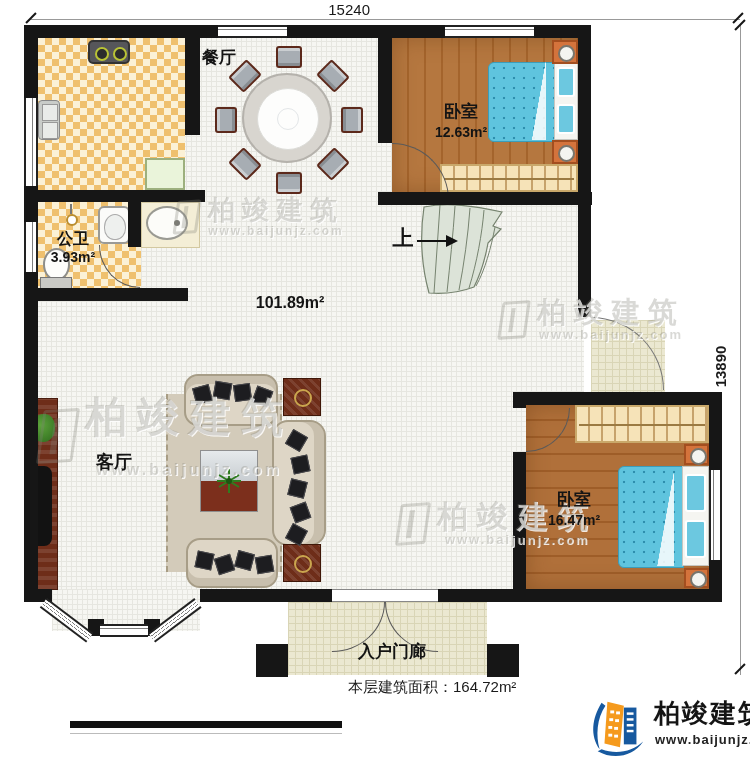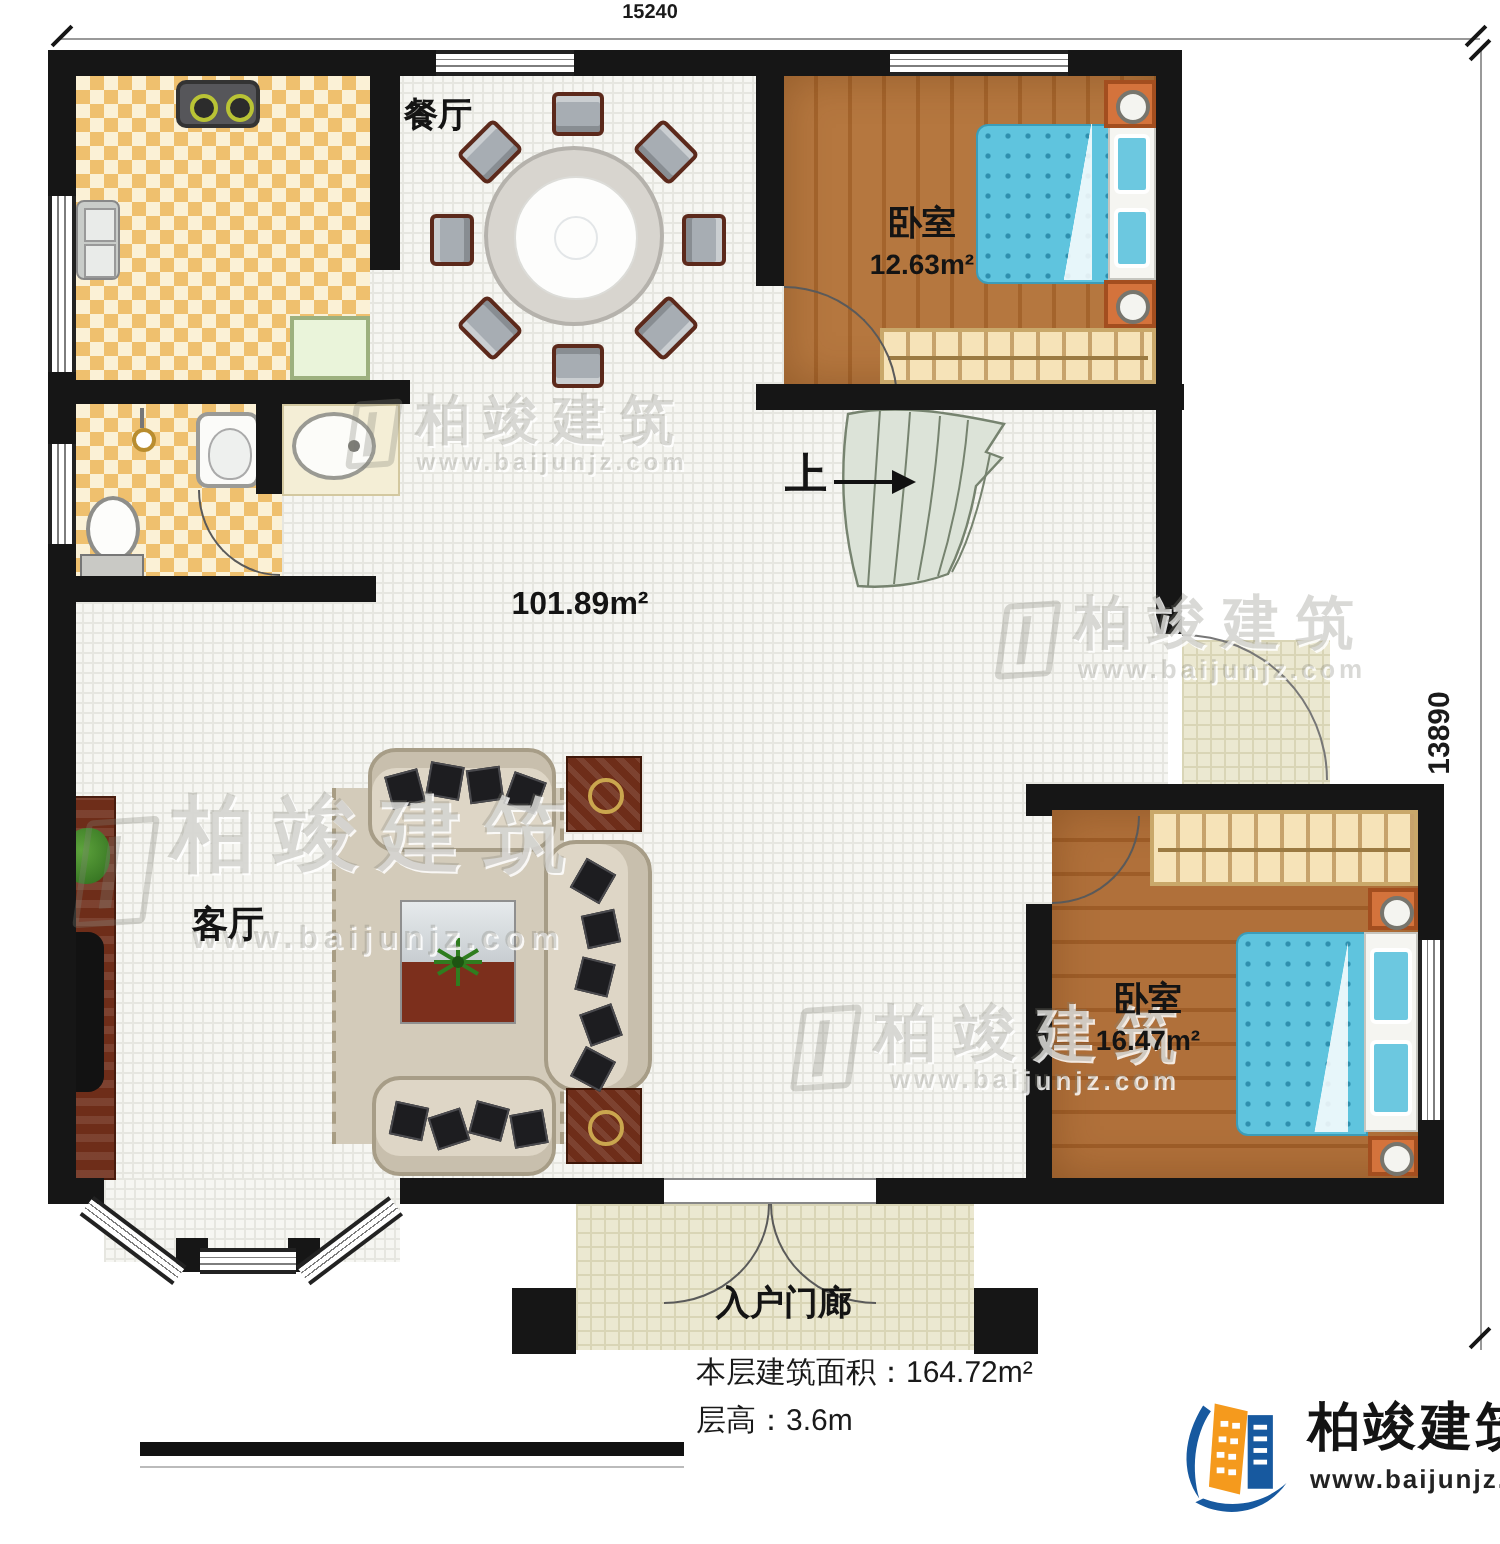--- a/index.html
+++ b/index.html
@@ -45,21 +45,21 @@
   .tick{position:absolute;width:14px;height:2px;background:#161616;z-index:40;}
 </style>
 </head>
 <body>
 
 <div id="canvas">
 
   <div class="abs" style="left:30px;top:19px;width:710px;height:1px;background:#999;z-index:40;"></div>
   <div class="tick" style="left:24px;top:17px;transform:rotate(-45deg);"></div>
   <div class="tick" style="left:731px;top:17px;transform:rotate(-45deg);"></div>
-  <div class="abs" style="left:280px;top:1px;width:90px;text-align:center;font-weight:bold;font-size:10px;z-index:40;">15240</div>
+  <div class="abs" style="left:280px;top:1px;width:90px;text-align:right;font-weight:normal;font-size:15px;z-index:40;">15240</div>
   <div class="abs" style="left:740px;top:25px;width:1px;height:650px;background:#999;z-index:40;"></div>
   <div class="tick" style="left:733px;top:24px;transform:rotate(-45deg);"></div>
   <div class="tick" style="left:733px;top:668px;transform:rotate(-45deg);"></div>
   <div class="abs" style="left:690px;top:358px;width:60px;text-align:center;font-weight:bold;font-size:15px;transform:rotate(-90deg);z-index:40;">13890</div>
 
   <div class="grid-floor" style="left:31px;top:31px;width:553px;height:565px;"></div>
   <div class="grid-floor" style="left:52px;top:589px;width:148px;height:42px;"></div>
   <div class="checker" style="left:38px;top:38px;width:147px;height:152px;"></div>
   <div class="checker" style="left:38px;top:202px;width:103px;height:86px;"></div>
   <div class="abs" style="left:141px;top:202px;width:59px;height:46px;background:#f4eed6;border:1px solid #d3c8a0;box-sizing:border-box;z-index:3;"></div>
@@ -265,37 +265,38 @@
       <span style="font-size:31px;letter-spacing:9px;">柏竣建筑</span>
       <span style="font-size:13px;letter-spacing:2px;">www.baijunjz.com</span>
     </div>
   </div>
 
   <div class="lbl" style="left:192px;top:48px;width:54px;font-size:17px;">餐厅</div>
   <div class="lbl" style="left:415px;top:102px;width:92px;font-size:17px;">
     <span>卧室</span><br>
     <span class="area">12.63m²</span>
   </div>
+  <div class="lbl" style="left:40px;top:230px;width:66px;font-size:16px;">
+    <span>公卫</span><br>
+    <span class="area">3.93m²</span>
+  </div>
   <div class="lbl" style="left:240px;top:294px;width:100px;font-size:16px;">101.89m²</div>
   <div class="lbl" style="left:88px;top:452px;width:52px;font-size:18px;">客厅</div>
   <div class="lbl" style="left:530px;top:490px;width:88px;font-size:17px;">
     <span>卧室</span><br>
     <span class="area">16.47m²</span>
   </div>
   <div class="lbl" style="left:332px;top:642px;width:120px;font-size:17px;">入户门廊</div>
 
   <div class="abs" style="left:70px;top:721px;width:272px;height:7px;background:#111;z-index:60;"></div>
   <div class="abs" style="left:70px;top:733px;width:272px;height:1px;background:#bbb;z-index:60;"></div>
 
   <div class="abs" style="left:348px;top:676px;z-index:60;">
     <div class="stat-line">
       <span>本层建筑面积：</span><span>164.72m²</span>
-    </div>
-    <div class="stat-line" style="margin-top:3px;">
-      <span>层高：</span><span>3.6m</span>
     </div>
   </div>
 
   <div class="abs" style="left:588px;top:688px;width:160px;height:76px;z-index:60;">
     <svg style="position:absolute;left:0;top:2px;" width="62" height="70" viewBox="0 0 64 70">
       <path d="M14,12 C4,28 2,46 12,60 C8,46 9,28 18,15 Z" fill="#17599f"></path>
       <path d="M10,62 C26,71 46,68 57,52 C46,62 30,66 14,60 Z" fill="#17599f"></path>
       <rect x="37" y="17" width="13" height="38" fill="#17599f"></rect>
       <rect x="40" y="22" width="7" height="2.5" fill="#fff"></rect>
         <rect x="40" y="28" width="7" height="2.5" fill="#fff"></rect>

